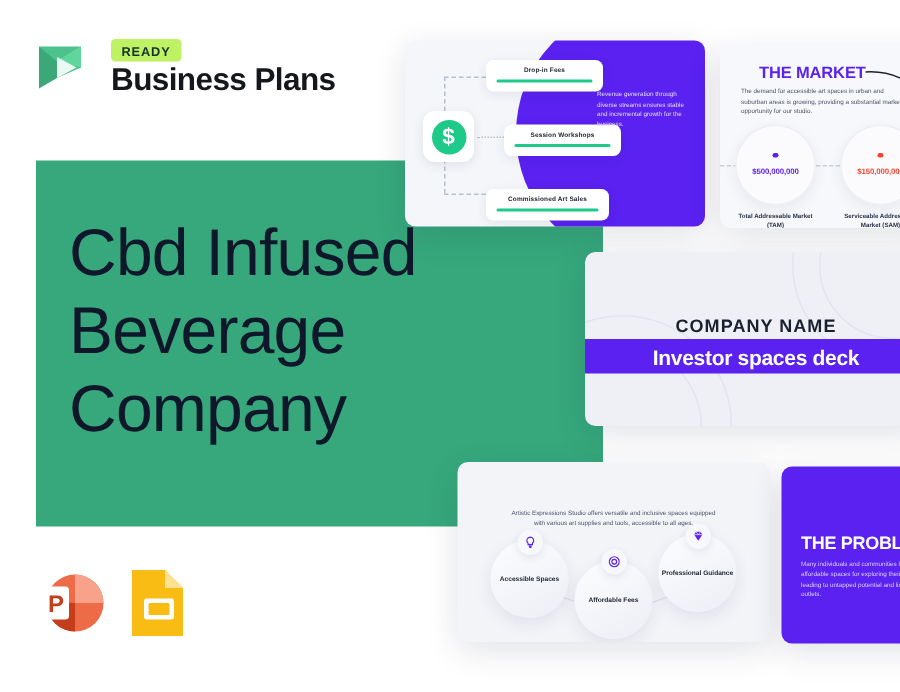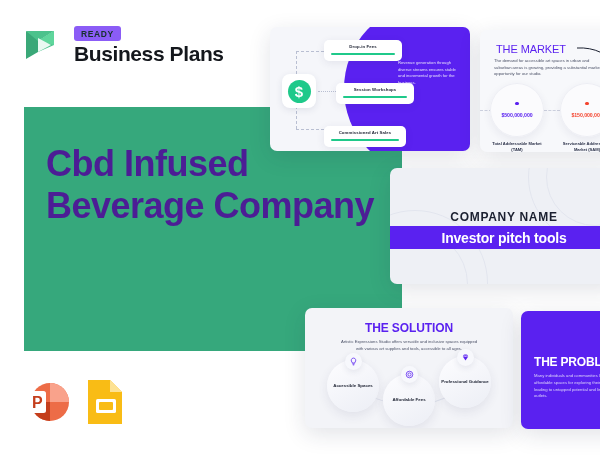--- a/index.html
+++ b/index.html
@@ -11,34 +11,34 @@
     overflow:hidden;
   }
   .stage{ position:absolute; inset:0; background:#ffffff; }
 
   
   .logo-wrap{ position:absolute; left:18px; top:22px; display:flex; align-items:center; gap:10px; z-index:40; }
   .logo-mark{ width:46px; height:46px; position:relative; }
   .logo-text{ display:flex; flex-direction:column; gap:2px; }
   .ready-badge{
     align-self:flex-start;
-    background:#8b5cf6; color:#15312a;
+    background:#bef264; color:#15312a;
     font-size:8.5px; font-weight:bold; letter-spacing:.6px;
     padding:2.5px 7px 2px 7px; border-radius:3px;
   }
   .brand{ font-size:21px; font-weight:bold; color:#14171c; letter-spacing:-.4px; line-height:1; }
 
   
   .hero{
     position:absolute; left:24px; top:107px; width:378px; height:244px;
     background:#36a87c; z-index:10;
   }
   .hero-title{
     position:absolute; left:22px; top:36px; width:340px;
-    color:#4c1d95; font-size:36px; line-height:1.18; font-weight:700;
+    color:#0f172a; font-size:44px; line-height:1.18; font-weight:400;
     letter-spacing:-.5px;
   }
 
   
   .formats{ position:absolute; left:20px; top:376px; display:flex; align-items:center; gap:12px; z-index:40; }
   .ppt-icon{ position:relative; width:52px; height:52px; }
   .slides-icon{ position:relative; width:44px; height:52px; }
   .pitch-label{ font-size:21px; font-weight:bold; color:#14171c; letter-spacing:-.4px; margin-left:4px; }
 
   
@@ -74,21 +74,21 @@
   .bm-pill span{ display:block; font-size:4.3px; font-weight:bold; color:#1b2030; text-align:center; letter-spacing:.1px; }
   .bm-pill i{ display:block; height:1.6px; background:#1fc98a; border-radius:2px; margin-top:4px; }
   #bm-pill-1{ left:54px; top:13px; width:78px; }
   #bm-pill-2{ left:66px; top:56px; width:78px; }
   #bm-pill-3{ left:54px; top:99px; width:82px; }
   .bm-line{ position:absolute; border-left:1px dashed #b9bfd2; }
   .bm-line-h{ position:absolute; border-top:1px dashed #b9bfd2; }
 
   
   #card-market{ left:480px; top:30px; width:148px; height:122px; background:#f7f8fb; }
-  .mk-h{ position:absolute; left:16px; top:13px; font-size:11px; font-weight:normal; color:#5a21f0; letter-spacing:-.1px; }
+  .mk-h{ position:absolute; left:26px; top:13px; font-size:11px; font-weight:bold; color:#5a21f0; letter-spacing:-.1px; }
   .mk-p{ position:absolute; left:14px; top:28px; width:110px; font-size:4.2px; line-height:1.6; color:#4a5066; }
   .mk-arrow{ position:absolute; left:96px; top:14px; }
   .mk-circle{
     position:absolute; width:54px; height:54px; border-radius:50%;
     background:#fbfbfd; box-shadow:inset 0 0 0 1px #edeef4, 0 3px 9px rgba(40,45,90,.07);
     display:flex; flex-direction:column; align-items:center; justify-content:center;
   }
   #mk-c1{ left:10px; top:53px; }
   #mk-c2{ left:80px; top:53px; }
   .mk-dot{ width:3.4px; height:3.4px; border-radius:50%; margin-bottom:7px; }
@@ -220,26 +220,25 @@
     <div class="mk-cap" id="mk-cap2">Serviceable Addressable Market (SAM)</div>
   </div>
 
   <div class="card" id="card-company">
     <div class="cn-ring" style="right:-26px; top:-40px; width:98px; height:98px;"></div>
     <div class="cn-ring" style="right:-44px; top:-58px; width:134px; height:134px;"></div>
     <div class="cn-ring" style="left:-30px; bottom:-54px; width:108px; height:108px;"></div>
     <div class="cn-ring" style="left:-48px; bottom:-72px; width:146px; height:146px;"></div>
     <div class="cn-name">COMPANY NAME</div>
     <div class="cn-band">
-      <span>Investor pitch tools</span>
+      <span>Investor spaces deck</span>
     </div>
   </div>
 
   <div class="card" id="card-solution">
-    <div class="sol-h">THE SOLUTION</div>
     <div class="sol-p">Artistic Expressions Studio offers versatile and inclusive spaces equipped with various art supplies and tools, accessible to all ages.</div>
 
     <div class="sol-link" style="left:66px; top:92px; width:22px; transform:rotate(18deg);"></div>
     <div class="sol-link" style="left:122px; top:92px; width:22px; transform:rotate(-20deg);"></div>
 
     <div class="sol-node" id="sol-n1">
       <span>Accessible Spaces</span>
     </div>
     <div class="sol-node" id="sol-n2">
       <span>Affordable Fees</span>

